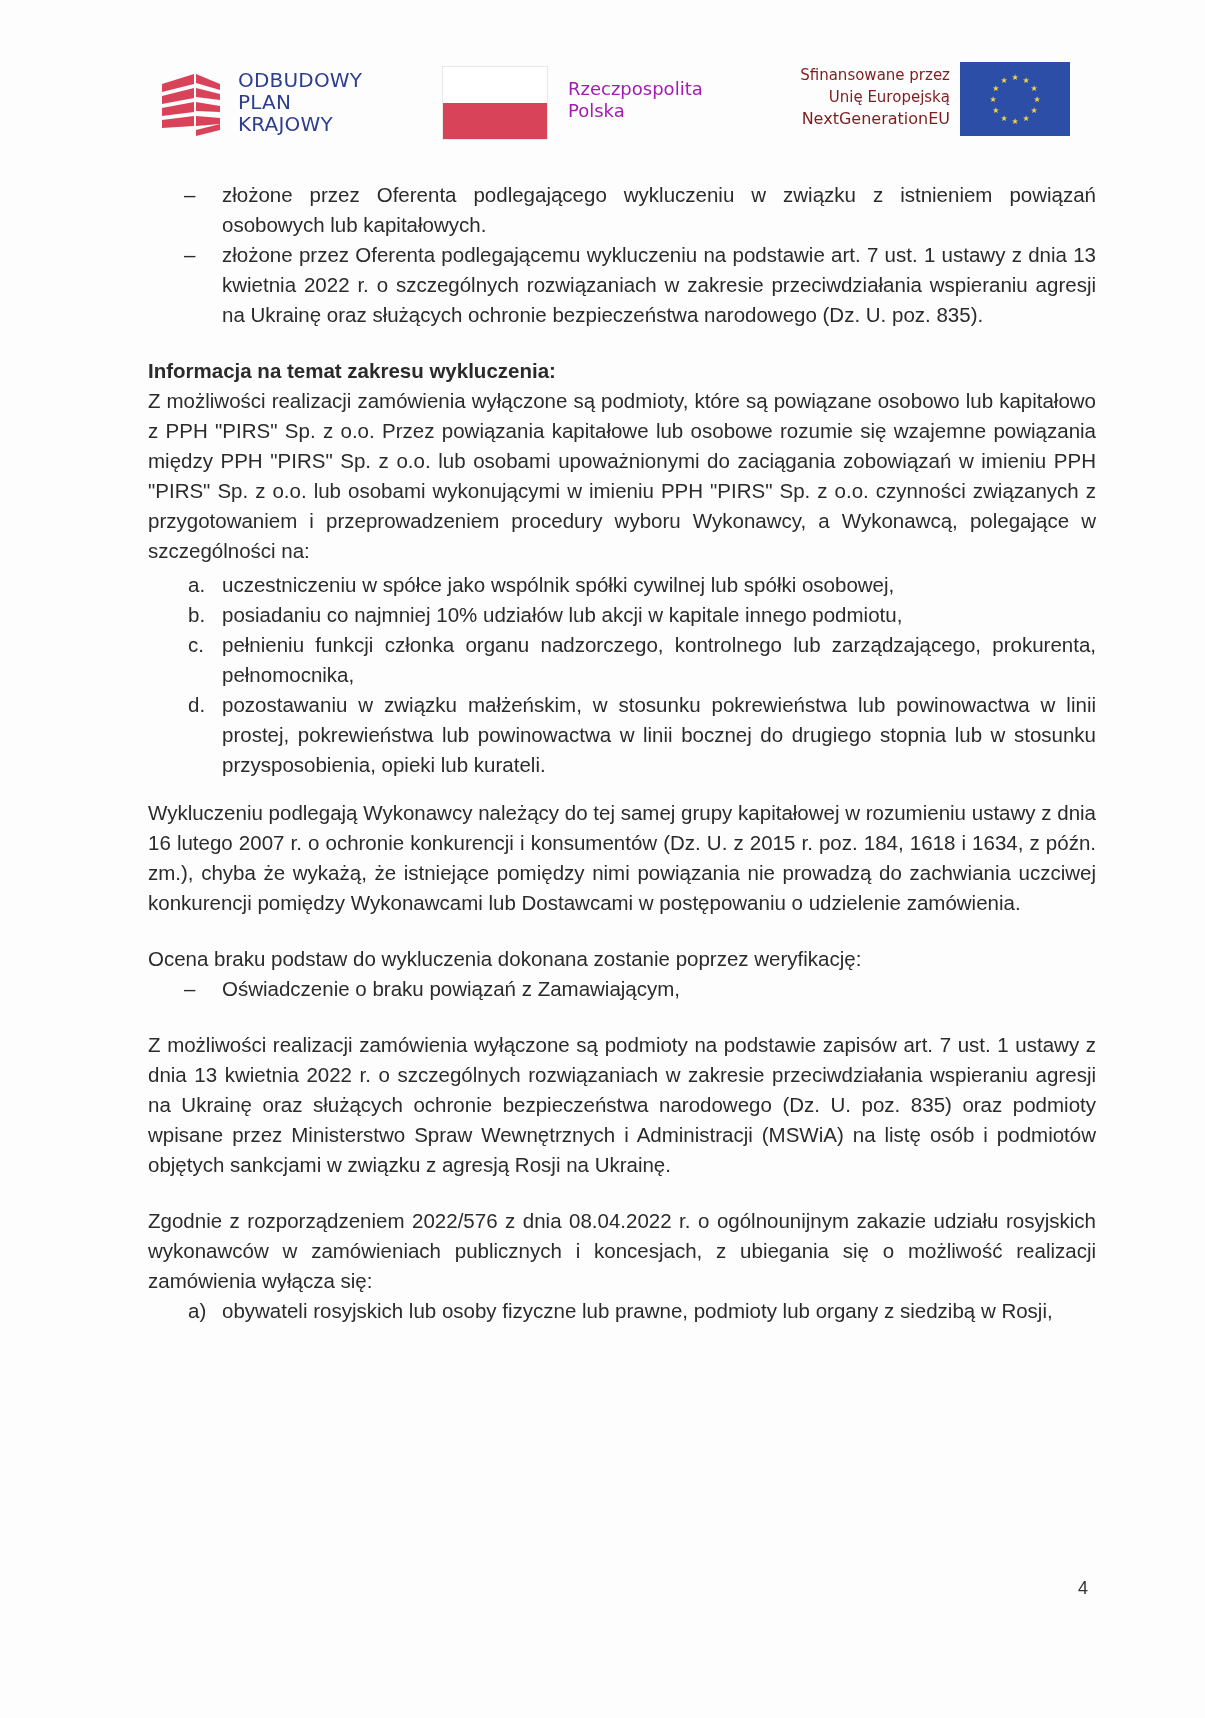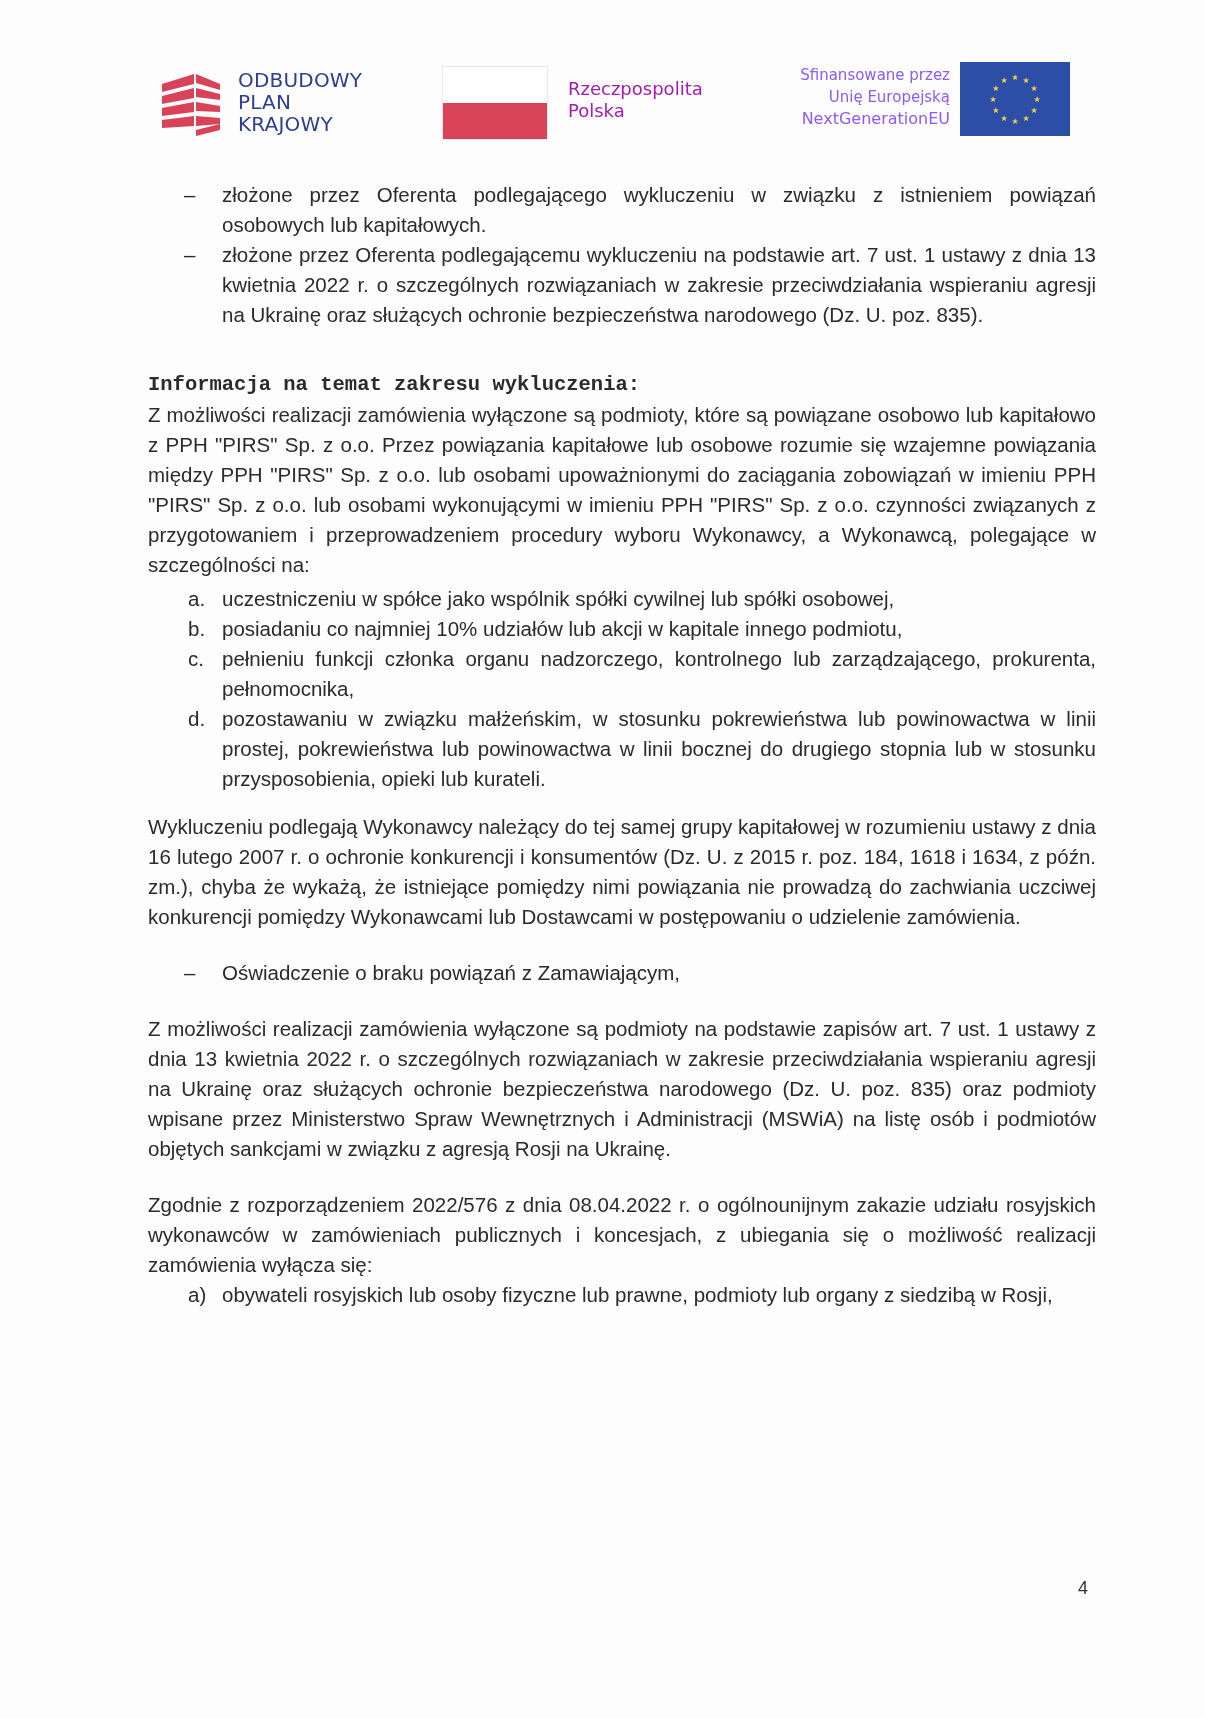--- a/index.html
+++ b/index.html
@@ -12,21 +12,21 @@
   .kpo { position: absolute; left: 0; top: 8px; display: flex; align-items: center; }
   .kpo-icon { width: 62px; height: 72px; }
   .kpo-text { margin-left: 16px; color: #2d3e8f; font-family: "DejaVu Sans", sans-serif;
               font-size: 20px; line-height: 22px; letter-spacing: 0.2px; }
   .flag { position: absolute; left: 282px; top: 8px; width: 104px; height: 72px; border: 1px solid #e8e8e8; }
   .flag .white { height: 50%; background: #ffffff; }
   .flag .red { height: 50%; background: #d9435a; }
   .rp-text { position: absolute; left: 408px; top: 20px; font-family: "DejaVu Sans", sans-serif;
              font-size: 18px; line-height: 22px; color: #a21caf; }
   .eu-text { position: absolute; left: 600px; top: 6px; width: 300px; text-align: right;
-             font-family: "DejaVu Sans", sans-serif; font-size: 15px; line-height: 22px; color: #8b5cf6; }
+             font-family: "DejaVu Sans", sans-serif; font-size: 15px; line-height: 22px; color: #7f1d1d; }
   .eu-text .strong { font-size: 16px; }
   .eu-flag { position: absolute; left: 800px; top: 4px; width: 110px; height: 74px; background: #2c4ea6; }
   .eu-text { left: 490px; }
 
   
   .content { position: absolute; left: 148px; top: 180px; width: 948px; font-size: 20.5px; line-height: 30px; color: #2b2b2b; }
   .content p { margin: 0; text-align: justify; }
   .dash-item { position: relative; padding-left: 74px; text-align: justify; }
   .dash-item .mark { position: absolute; left: 36px; top: 0; }
   .alpha-item { position: relative; padding-left: 74px; text-align: justify; }
@@ -102,21 +102,21 @@
       <div class="dash-item">
         <span class="mark">–</span>
         <span>złożone przez Oferenta podlegającego wykluczeniu w związku z istnieniem powiązań osobowych lub kapitałowych.</span>
       </div>
       <div class="dash-item">
         <span class="mark">–</span>
         <span>złożone przez Oferenta podlegającemu wykluczeniu na podstawie art. 7 ust. 1 ustawy z dnia 13 kwietnia 2022 r. o szczególnych rozwiązaniach w zakresie przeciwdziałania wspieraniu agresji na Ukrainę oraz służących ochronie bezpieczeństwa narodowego (Dz. U. poz. 835).</span>
       </div>
     </div>
 
-    <p class="heading" style="margin-top:40px;font-family:Liberation Mono, monospace;">Informacja na temat zakresu wykluczenia:</p>
+    <p class="heading" style="margin-top:26px;">Informacja na temat zakresu wykluczenia:</p>
 
     <p>Z możliwości realizacji zamówienia wyłączone są podmioty, które są powiązane osobowo lub kapitałowo z PPH "PIRS" Sp. z o.o. Przez powiązania kapitałowe lub osobowe rozumie się wzajemne powiązania między PPH "PIRS" Sp. z o.o. lub osobami upoważnionymi do zaciągania zobowiązań w imieniu PPH "PIRS" Sp. z o.o. lub osobami wykonującymi w imieniu PPH "PIRS" Sp. z o.o. czynności związanych z przygotowaniem i przeprowadzeniem procedury wyboru Wykonawcy, a Wykonawcą, polegające w szczególności na:</p>
 
     <div style="margin-top:4px;">
       <div class="alpha-item">
         <span class="mark">a.</span>
         <span>uczestniczeniu w spółce jako wspólnik spółki cywilnej lub spółki osobowej,</span>
       </div>
       <div class="alpha-item">
         <span class="mark">b.</span>
@@ -129,20 +129,21 @@
       <div class="alpha-item">
         <span class="mark">d.</span>
         <span>pozostawaniu w związku małżeńskim, w stosunku pokrewieństwa lub powinowactwa w linii prostej, pokrewieństwa lub powinowactwa w linii bocznej do drugiego stopnia lub w stosunku przysposobienia, opieki lub kurateli.</span>
       </div>
     </div>
 
     <div class="gap"></div>
     <p>Wykluczeniu podlegają Wykonawcy należący do tej samej grupy kapitałowej w rozumieniu ustawy z dnia 16 lutego 2007 r. o ochronie konkurencji i konsumentów (Dz. U. z 2015 r. poz. 184, 1618 i 1634, z późn. zm.), chyba że wykażą, że istniejące pomiędzy nimi powiązania nie prowadzą do zachwiania uczciwej konkurencji pomiędzy Wykonawcami lub Dostawcami w postępowaniu o udzielenie zamówienia.</p>
 
     <div class="gap-lg"></div>
+    <p>Ocena braku podstaw do wykluczenia dokonana zostanie poprzez weryfikację:</p>
     <div>
       <div class="dash-item">
         <span class="mark">–</span>
         <span>Oświadczenie o braku powiązań z Zamawiającym,</span>
       </div>
     </div>
 
     <div class="gap-lg"></div>
     <p>Z możliwości realizacji zamówienia wyłączone są podmioty na podstawie zapisów art. 7 ust. 1 ustawy z dnia 13 kwietnia 2022 r. o szczególnych rozwiązaniach w zakresie przeciwdziałania wspieraniu agresji na Ukrainę oraz służących ochronie bezpieczeństwa narodowego (Dz. U. poz. 835) oraz podmioty wpisane przez Ministerstwo Spraw Wewnętrznych i Administracji (MSWiA) na listę osób i podmiotów objętych sankcjami w związku z agresją Rosji na Ukrainę.</p>
 

